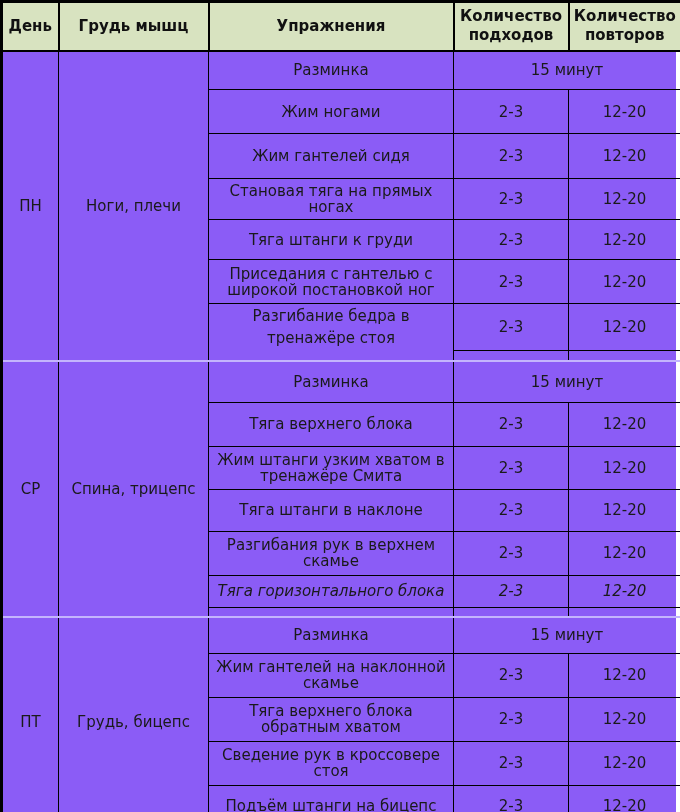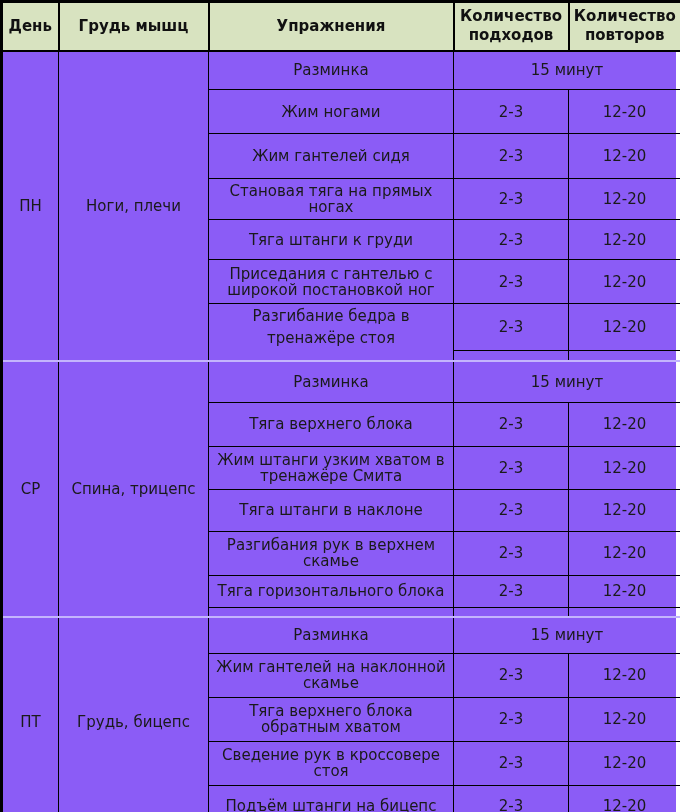--- a/index.html
+++ b/index.html
@@ -46,21 +46,21 @@
     padding: 1px 6px;
     line-height: 16px;
     overflow: hidden;
   }
   tr.group-start td { border-top: 2px solid #c4b5fd; }
 
   
   .h49 { height: 49px; } .h45 { height: 45px; } .h44 { height: 44px; }
   .h43 { height: 43px; margin-top: 44px; } .h42 { height: 42px; margin-top: 28px; } .h41 { height: 41px; }
   .h40 { height: 40px; } .h39 { height: 39px; } .h36 { height: 36px; }
-  .h32 { height: 32px; } .h30 { height: 30px; } .h11 { height: 11px; }
+  .h32 { height: 32px; font-style: italic; } .h30 { height: 30px; } .h11 { height: 11px; }
   .h10 { height: 10px; }
 
   td.tight { line-height: 22px; }
   td.nbb   { border-bottom-style: hidden; }   
   tr.spacer td { padding: 0; }
   td.sp-hid { border-top-style: hidden; }
 </style>
 </head>
 <body>
 

